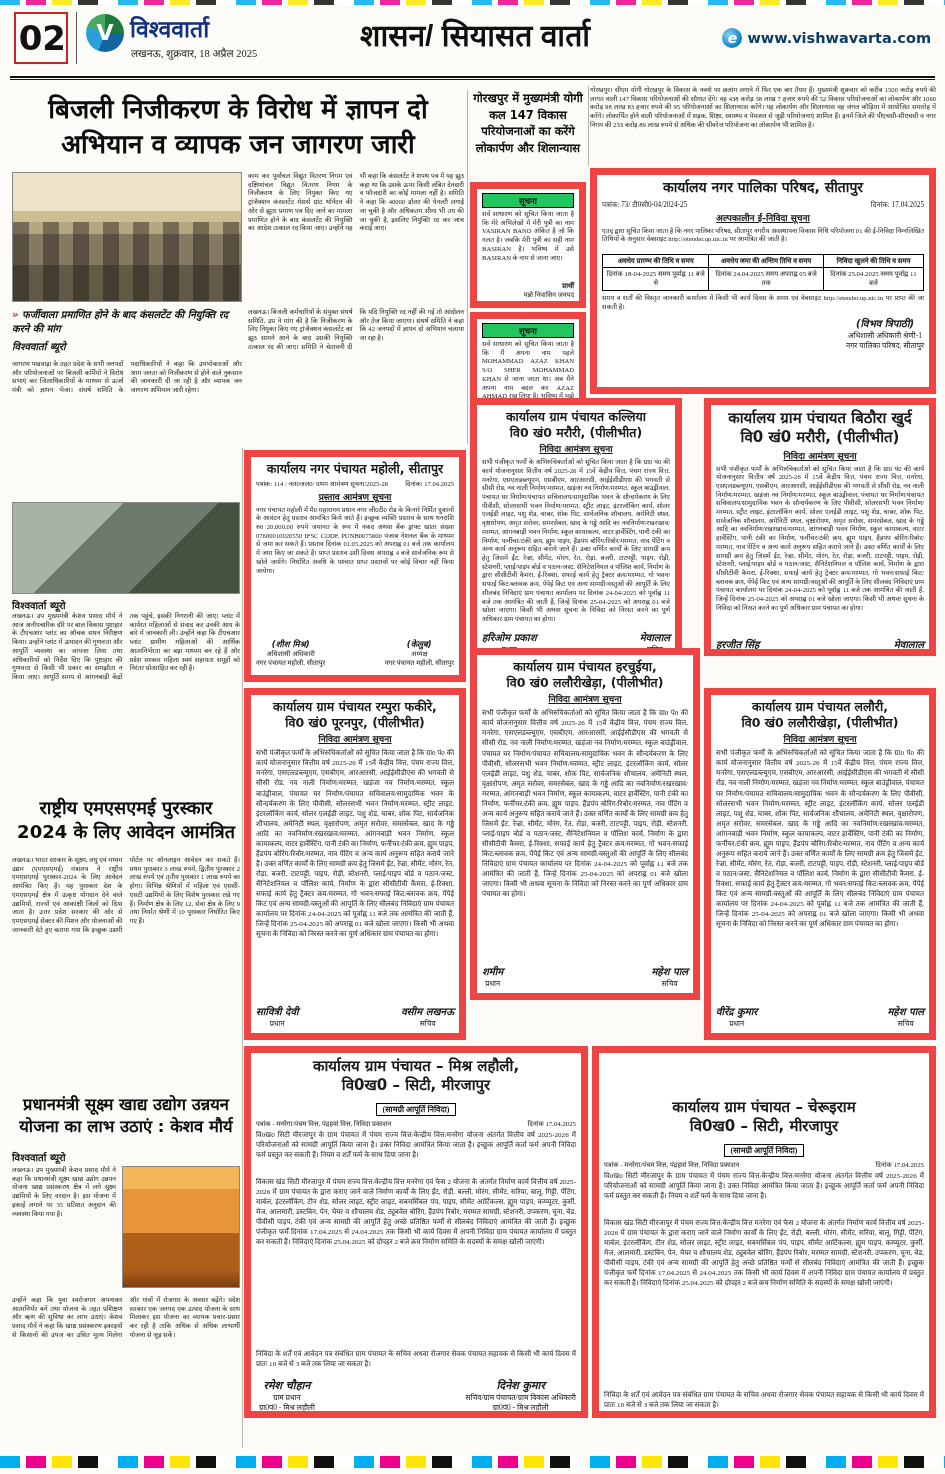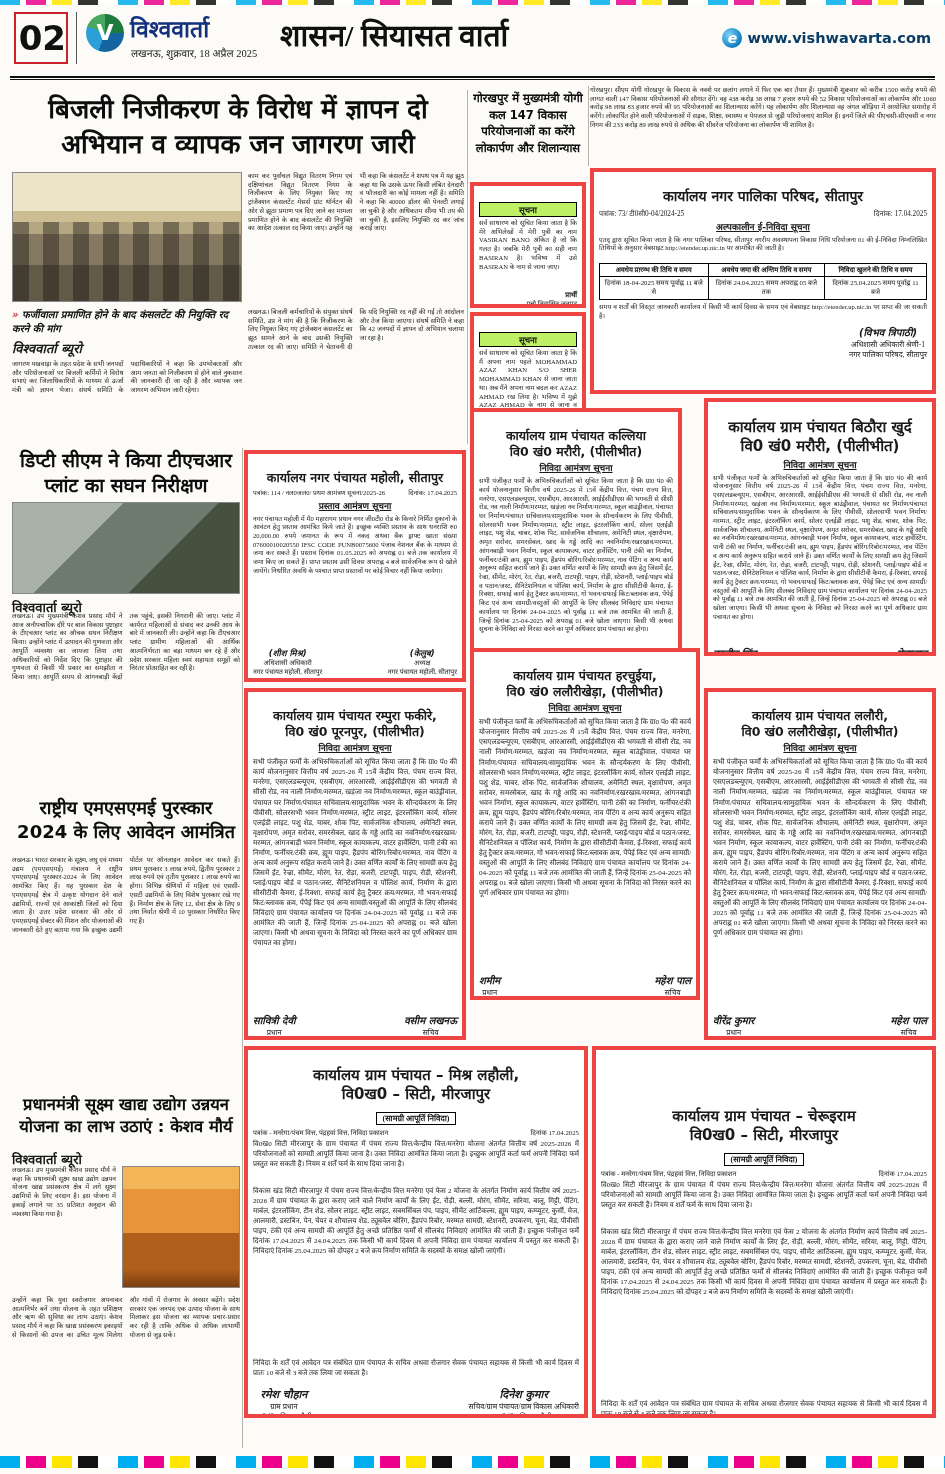--- a/index.html
+++ b/index.html
@@ -22,43 +22,43 @@
       font-family:"DejaVu Sans", sans-serif; font-weight:bold; font-size:34px; line-height:48px;
       text-align:right; color:#111; }
   .hdr-divider { left:76px; top:12px; width:1px; height:52px; background:#555; }
   .logo-circle { left:86px; top:14px; width:38px; height:38px; border-radius:50%;
       background: conic-gradient(#1f7a3d 0 90deg, #1464a0 90deg 200deg, #2b9fd8 200deg 290deg, #48a860 290deg 360deg);
       color:#fff; font-family:"DejaVu Sans", sans-serif; font-weight:bold; font-size:22px;
       text-align:center; line-height:38px; }
   .paper-name { left:130px; top:12px; font-family:"DejaVu Sans", sans-serif; font-weight:bold;
       font-size:23px; color:#14317d; }
   .dateline { left:131px; top:46px; font-size:10.5px; color:#222; }
-  .section-title { left:280px; top:14px; width:390px; 
-      font-family:Liberation Serif, serif; font-weight:bold; font-size:30px; color:#101010; }
+  .section-title { left:280px; top:14px; width:390px; text-align:center;
+      font-family:Liberation Sans, sans-serif; font-weight:bold; font-size:30px; color:#101010; }
   .site-wrap { right:14px; top:28px; left:auto; display:flex; align-items:center; gap:5px; }
   .e-icon { width:20px; height:20px; border-radius:50%;
       background: radial-gradient(circle at 35% 35%, #7fd4f7, #0f7ec0 70%);
       color:#fff; font-family:"DejaVu Sans", sans-serif; font-style:italic; font-weight:bold;
       font-size:14px; text-align:center; line-height:20px; }
   .site-text { font-family:"DejaVu Sans", sans-serif; font-weight:bold; font-size:14.5px; color:#0a3c66; }
   .hdr-rule { left:10px; top:76px; width:925px; height:4px; border-top:2px solid #111; border-bottom:1px solid #111; }
 
   
   .tiny { font-size:6.6px; line-height:1.32; text-align:justify; color:#222; overflow:hidden; }
   .tiny2 { font-size:7.1px; line-height:1.42; text-align:justify; color:#222; overflow:hidden; }
   .cols2 { column-count:2; column-gap:7px; }
-  .byline { font-weight:bold; font-size:13px; font-family:"DejaVu Sans", sans-serif; }
+  .byline { font-weight:bold; font-size:10px; font-family:"DejaVu Sans", sans-serif; }
   .h-lead { font-family:"DejaVu Sans", sans-serif; font-weight:bold; font-size:26px; line-height:1.35;
       text-align:center; color:#0d0d0d; }
   .h-mid { font-family:"DejaVu Sans", sans-serif; font-weight:bold; text-align:center; color:#0d0d0d; }
   .subhead { font-family:"DejaVu Sans", sans-serif; font-weight:bold; font-size:10px; line-height:1.4; color:#111; }
   .marker { color:#cc2229; font-weight:bold; }
 
   
-  .nbox { border:4px solid #ef4444; background:#fff; padding:16px 5px; overflow:hidden; }
+  .nbox { border:7px solid #ef4444; background:#fff; padding:4px 5px; overflow:hidden; }
   .office-title { font-family:"DejaVu Sans", sans-serif; font-weight:bold; text-align:center; line-height:1.25; }
   .t-heading { font-family:"DejaVu Sans", sans-serif; font-weight:bold; text-decoration:underline;
       text-align:center; font-size:9px; margin:2px 0 3px; }
   .refrow { display:flex; justify-content:space-between; font-size:7.2px; margin:2px 0; }
   .signrow { display:flex; justify-content:space-between; margin-top:4px; }
   .signcell { text-align:center; }
   .signname { font-family:"DejaVu Sans", sans-serif; font-weight:bold; font-size:10px;font-style:italic; }
   .signrole { font-size:7.5px; }
   .small-sign { font-size:6.8px; line-height:1.3; }
 
@@ -68,21 +68,21 @@
 
   .photo { border:1px solid #888; }
   .photo-lead { background:
       linear-gradient(180deg, #ece3c8 0 30%, #cdbd92 30% 48%, #8d8066 48% 72%, #5e5744 72% 100%); }
   .photo-lead .ppl { position:absolute; bottom:0; left:0; right:0; height:62%;
       background: repeating-linear-gradient(90deg, rgba(45,40,34,.55) 0 16px, rgba(110,100,82,.25) 16px 30px); }
   .photo-deputy { background: linear-gradient(135deg, #a8b2a6 0 35%, #6d7a6e 35% 65%, #45503f 65% 100%); }
   .photo-pm { background: linear-gradient(180deg, #f2b558 0 18%, #e8953a 18% 55%, #b05f1a 55% 85%, #7c3f10 100%); }
 
   .notice-hdr { border:1px solid #000; font-family:"DejaVu Sans", sans-serif; font-weight:bold;
-      text-align:center; font-size:8.5px; padding:1px 0; margin-bottom:2px; background:#bef264; }
+      text-align:center; font-size:8.5px; padding:1px 0; margin-bottom:2px; background:#22c55e; }
   .vr { position:absolute; width:1px; background:#b9b4a8; }
 </style>
 </head>
 <body>
 
 <div class="page">
 
   <div class="abs colorbar top"></div>
 
   <div class="abs pagenum">02</div>
@@ -153,21 +153,21 @@
     </tbody>
       </table>
     <div class="tiny" style="height:20px;">समय व शर्तों की विस्तृत जानकारी कार्यालय में किसी भी कार्य दिवस के समय एवं वेबसाइट http://etender.up.nic.in पर प्राप्त की जा सकती है।</div>
     <div class="signcell" style="float:right; margin-top:2px;">
       <div class="signname">(विभव त्रिपाठी)</div>
       <div class="signrole">अधिशासी अधिकारी श्रेणी-1</div>
       <div class="signrole">नगर पालिका परिषद, सीतापुर</div>
     </div>
   </div>
 
-  <div class="abs nbox" style="left:470px; top:408px; width:212px; height:258px;">
+  <div class="abs nbox" style="left:470px; top:398px; width:212px; height:258px;">
     <div class="office-title" style="font-size:12.5px;">
       <div>कार्यालय ग्राम पंचायत कल्लिया</div>
       <div>वि0 खं0 मरौरी, (पीलीभीत)</div>
     </div>
     <div class="t-heading">निविदा आमंत्रण सूचना</div>
     <div class="tiny" style="height:168px;">सभी पंजीकृत फर्मों के अभिरुचिकर्ताओं को सूचित किया जाता है कि ग्रा0 पं0 की कार्य योजनानुसार वित्तीय वर्ष 2025-26 में 15वें केंद्रीय वित्त, पंचम राज्य वित्त, मनरेगा, एसएलडब्ल्यूएम, एसबीएम, आरआरसी, आईईसीडीएस की भगवती से सीसी रोड, नव नाली निर्माण/मरम्मत, खड़ंजा नव निर्माण/मरम्मत, स्कूल बाउंड्रीवाल, पंचायत घर निर्माण/पंचायत सचिवालय/सामुदायिक भवन के सौन्दर्यकरण के लिए पीवीसी, सोलरसभी भवन निर्माण/मरम्मत, स्ट्रीट लाइट, इंटरलॉकिंग कार्य, सोलर एलईडी लाइट, पशु शेड, चाबर, शोक पिट, सार्वजनिक शौचालय, अमेनिटी स्थल, वृक्षारोपण, अमृत सरोवर, समरसेबल, खाद के गड्ढे आदि का नवनिर्माण/रखरखाव/मरम्मत, आंगनबाड़ी भवन निर्माण, स्कूल कायाकल्प, वाटर हार्वेस्टिंग, पानी टंकी का निर्माण, फर्नीचर/टंकी क्रय, ह्यूम पाइप, हैंडपंप बोरिंग/रिबोर/मरम्मत, नाव पेंटिंग व अन्य कार्य अनुरूप सहित कराये जाने हैं। उक्त वर्णित कार्यों के लिए सामग्री क्रय हेतु जिसमें ईंट, रेज्रा, सीमेंट, मोरंग, रेत, रोड़ा, बजरी, टाटपट्टी, पाइप, रोड़ी, स्टेशनरी, प्लाई/पाइप बोर्ड व पठान/जस्ट, सैनिटेशनियल व पॉलिश कार्य, निर्माण के द्वारा सीसीटीवी कैमरा, ई-रिक्शा, सफाई कार्य हेतु ट्रैक्टर क्रय/मरम्मत, गो भवन/सफाई किट/ब्लावक क्रय, पेंपेई किट एवं अन्य सामग्री/वस्तुओं की आपूर्ति के लिए सीलबंद निविदाएं ग्राम पंचायत कार्यालय पर दिनांक 24-04-2025 को पूर्वाह्न 11 बजे तक आमंत्रित की जाती हैं, जिन्हें दिनांक 25-04-2025 को अपराह्न 01 बजे खोला जाएगा। किसी भी अथवा सूचना के निविदा को निरस्त करने का पूर्ण अधिकार ग्राम पंचायत का होगा।</div>
     <div class="signrow">
       <div class="signcell">
         <div class="signname">हरिओम प्रकाश</div>
         <div class="signrole">प्रधान</div>
@@ -270,24 +270,20 @@
         <div class="signname">वीरेंद्र कुमार</div>
         <div class="signrole">प्रधान</div>
       </div>
       <div class="signcell">
         <div class="signname">महेश पाल</div>
         <div class="signrole">सचिव</div>
       </div>
     </div>
   </div>
 
-  <div class="abs h-mid" style="left:12px; top:448px; width:228px; font-size:19px; line-height:1.3;">
-    <div>डिप्टी सीएम ने किया टीएचआर</div>
-    <div>प्लांट का सघन निरीक्षण</div>
-  </div>
   <div class="abs photo photo-deputy" style="left:12px; top:502px; width:228px; height:92px;"></div>
   <div class="abs byline" style="left:12px; top:598px;">विश्ववार्ता ब्यूरो</div>
   <div class="abs tiny cols2" style="left:12px; top:612px; width:228px; height:178px;">लखनऊ। उप मुख्यमंत्री केशव प्रसाद मौर्य ने आज अनौपचारिक दौरे पर बाल विकास पुष्टाहार के टीएचआर प्लांट का औचक सघन निरीक्षण किया। उन्होंने प्लांट में उत्पादन की गुणवत्ता और आपूर्ति व्यवस्था का जायजा लिया तथा अधिकारियों को निर्देश दिए कि पुष्टाहार की गुणवत्ता से किसी भी प्रकार का समझौता न किया जाए। आपूर्ति समय से आंगनबाड़ी केंद्रों तक पहुंचे, इसकी निगरानी की जाए। प्लांट में कार्यरत महिलाओं से संवाद कर उनकी आय के बारे में जानकारी ली। उन्होंने कहा कि टीएचआर प्लांट ग्रामीण महिलाओं की आर्थिक आत्मनिर्भरता का बड़ा माध्यम बन रहे हैं और प्रदेश सरकार महिला स्वयं सहायता समूहों को निरंतर प्रोत्साहित कर रही है।</div>
 
   <div class="abs h-mid" style="left:12px; top:796px; width:228px; font-size:18px; line-height:1.35;">
     <div>राष्ट्रीय एमएसएमई पुरस्कार</div>
     <div>2024 के लिए आवेदन आमंत्रित</div>
   </div>
   <div class="abs tiny cols2" style="left:12px; top:856px; width:228px; height:230px;">लखनऊ। भारत सरकार के सूक्ष्म, लघु एवं मध्यम उद्यम (एमएसएमई) मंत्रालय ने राष्ट्रीय एमएसएमई पुरस्कार-2024 के लिए आवेदन आमंत्रित किए हैं। यह पुरस्कार देश के एमएसएमई क्षेत्र में उत्कृष्ट योगदान देने वाले उद्यमियों, राज्यों एवं आकांक्षी जिलों को दिया जाता है। उत्तर प्रदेश सरकार की ओर से एमएसएमई सेक्टर की मिशन और योजनाओं की जानकारी देते हुए बताया गया कि इच्छुक उद्यमी पोर्टल पर ऑनलाइन आवेदन कर सकते हैं। प्रथम पुरस्कार 3 लाख रुपये, द्वितीय पुरस्कार 2 लाख रुपये एवं तृतीय पुरस्कार 1 लाख रुपये का होगा। विभिन्न श्रेणियों में महिला एवं एससी-एसटी उद्यमियों के लिए विशेष पुरस्कार रखे गए हैं। निर्माण क्षेत्र के लिए 12, सेवा क्षेत्र के लिए 9 तथा निर्यात श्रेणी में 10 पुरस्कार निर्धारित किए गए हैं।</div>
 

